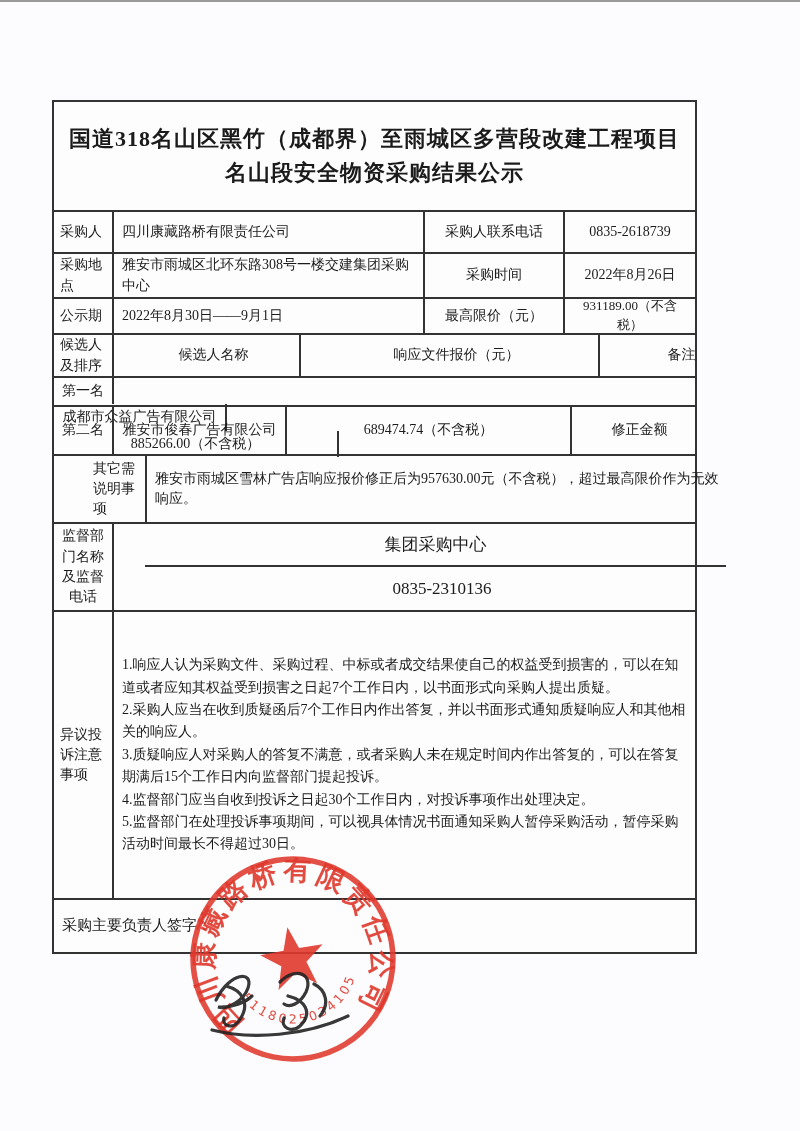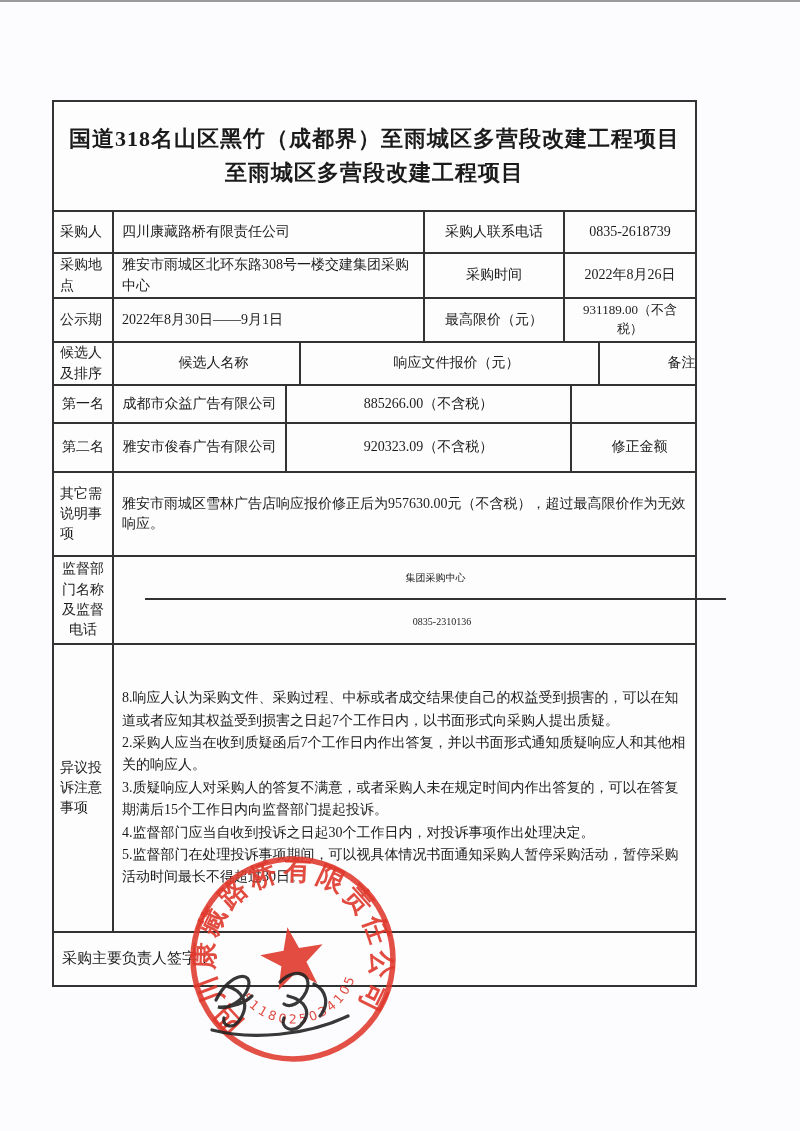--- a/index.html
+++ b/index.html
@@ -34,21 +34,21 @@
   .w-content{width:311px;flex:none;}
   .w-label2{width:140px;flex:none;}
   .w-value{width:130px;flex:none;}
   .w-name{width:173px;flex:none;}
   .w-price{width:285px;flex:none;}
   .w-note{width:123px;flex:none;padding-left:20px;}
   .w-wide{width:581px;flex:none;}
   .stack{display:flex;flex-direction:column;width:581px;flex:none;}
   .stack .subcell{
     box-sizing:border-box;height:44px;display:flex;align-items:center;
-    justify-content:center;font-size:10px;border-bottom:2px solid #333;
+    justify-content:center;font-size:17px;border-bottom:2px solid #333;
   }
   .stack .subcell:last-child{border-bottom:none;padding-left:13px;}
   .objection-text{display:block;font-size:14px;line-height:1.6;}
   .objection-text div{margin:0;}
   .sign-row{height:52px;}
   .sign-cell{width:641px;flex:none;border-right:none;font-size:15px;}
   .stamp{
     position:absolute;left:187px;top:853px;width:212px;height:212px;
     transform:rotate(-10deg);pointer-events:none;
   }
@@ -60,85 +60,85 @@
 </head>
 <body>
 
 <div class="top-edge"></div>
 
 <div class="doc-table">
 
   <div class="row">
     <div class="title-box" style="width:641px;">
       <div>国道318名山区黑竹（成都界）至雨城区多营段改建工程项目</div>
-      <div>至雨城区多营段改建工程项目</div>
+      <div>名山段安全物资采购结果公示</div>
     </div>
   </div>
 
 
   <div class="row" style="height:42px;">
     <div class="cell lbl w-label">采购人</div>
     <div class="cell w-content">四川康藏路桥有限责任公司</div>
     <div class="cell c w-label2">采购人联系电话</div>
     <div class="cell c w-value">0835-2618739</div>
   </div>
 
   <div class="row" style="height:45px;">
     <div class="cell lbl w-label">采购地点</div>
     <div class="cell w-content">雅安市雨城区北环东路308号一楼交建集团采购中心</div>
     <div class="cell c w-label2">采购时间</div>
     <div class="cell c w-value">2022年8月26日</div>
   </div>
 
-  <div class="row" style="height:44px;">
+  <div class="row" style="height:36px;">
     <div class="cell lbl w-label">公示期</div>
     <div class="cell w-content">2022年8月30日——9月1日</div>
     <div class="cell c w-label2">最高限价（元）</div>
     <div class="cell c w-value" style="font-size:13px;">931189.00（不含税）</div>
   </div>
 
   <div class="row" style="height:43px;gap:14px;">
     <div class="cell lbl w-label">候选人及排序</div>
     <div class="cell c w-name">候选人名称</div>
     <div class="cell c w-price">响应文件报价（元）</div>
     <div class="cell c w-note">备注</div>
   </div>
 
-  <div class="row" style="height:38px;">
+  <div class="row" style="height:29px;flex-direction:column;">
     <div class="cell c w-label">第一名</div>
     <div class="cell c w-name">成都市众益广告有限公司</div>
     <div class="cell c w-price">885266.00（不含税）</div>
     <div class="cell c w-note"></div>
   </div>
 
   <div class="row" style="height:49px;">
     <div class="cell c w-label">第二名</div>
     <div class="cell c w-name">雅安市俊春广告有限公司</div>
-    <div class="cell c w-price">920323.09（不含税）</div>
+    <div class="cell c w-price">689474.74（不含税）</div>
     <div class="cell c w-note">修正金额</div>
   </div>
 
-  <div class="row" style="height:84px;">
+  <div class="row" style="height:68px;padding-left:33px;">
     <div class="cell lbl w-label">其它需说明事项</div>
     <div class="cell w-wide">雅安市雨城区雪林广告店响应报价修正后为957630.00元（不含税），超过最高限价作为无效响应。</div>
   </div>
 
   <div class="row" style="height:88px;gap:31px;">
     <div class="cell c lbl w-label">监督部门名称及监督电话</div>
     <div class="stack">
       <div class="subcell">集团采购中心</div>
       <div class="subcell">0835-2310136</div>
     </div>
   </div>
 
   <div class="row" style="height:288px;">
     <div class="cell lbl w-label">异议投诉注意事项</div>
     <div class="cell w-wide">
       <div class="objection-text">
-        <div>8.响应人认为采购文件、采购过程、中标或者成交结果使自己的权益受到损害的，可以在知道或者应知其权益受到损害之日起7个工作日内，以书面形式向采购人提出质疑。</div>
+        <div>1.响应人认为采购文件、采购过程、中标或者成交结果使自己的权益受到损害的，可以在知道或者应知其权益受到损害之日起7个工作日内，以书面形式向采购人提出质疑。</div>
         <div>2.采购人应当在收到质疑函后7个工作日内作出答复，并以书面形式通知质疑响应人和其他相关的响应人。</div>
         <div>3.质疑响应人对采购人的答复不满意，或者采购人未在规定时间内作出答复的，可以在答复期满后15个工作日内向监督部门提起投诉。</div>
         <div>4.监督部门应当自收到投诉之日起30个工作日内，对投诉事项作出处理决定。</div>
         <div>5.监督部门在处理投诉事项期间，可以视具体情况书面通知采购人暂停采购活动，暂停采购活动时间最长不得超过30日。</div>
       </div>
     </div>
   </div>
 
   <div class="row sign-row">
     <div class="cell sign-cell">采购主要负责人签字：</div>

